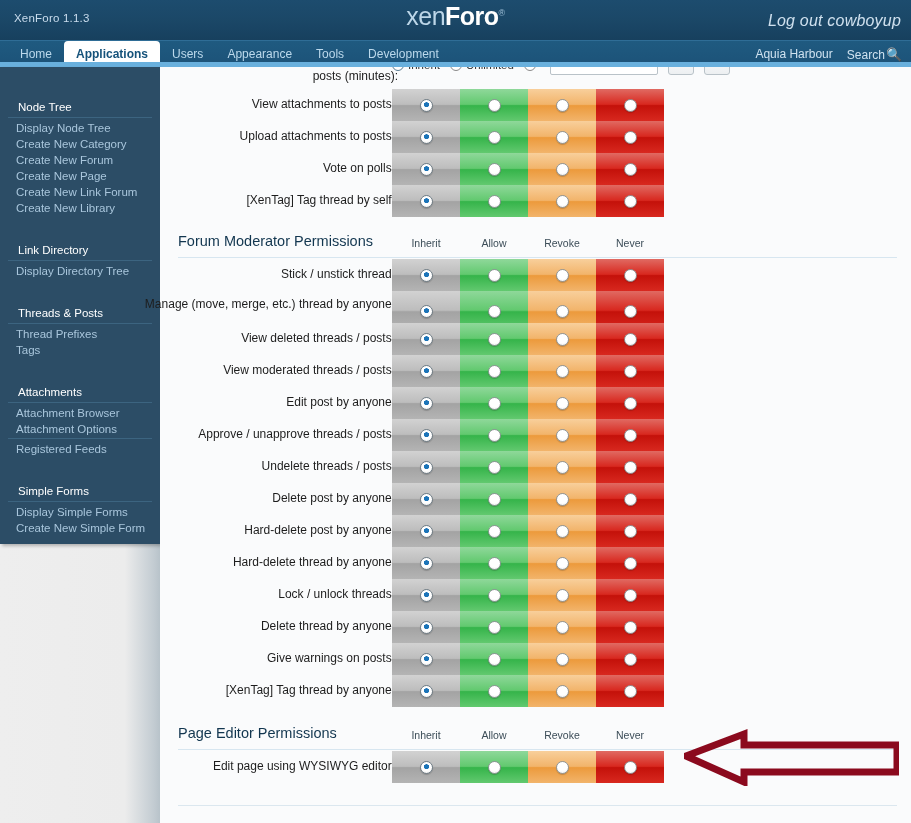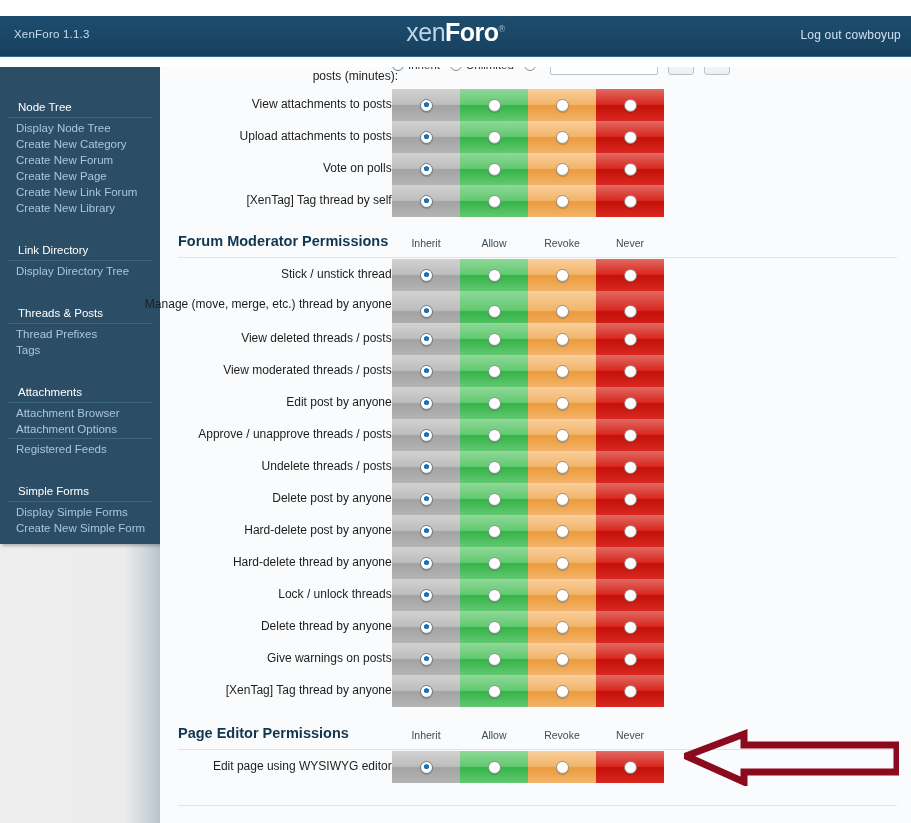--- a/index.html
+++ b/index.html
@@ -6,31 +6,31 @@
   html, body {
     width: 911px; height: 823px;
     font-family: "Liberation Sans", sans-serif;
     background: #ffffff;
     overflow: hidden;
   }
   #app { position: relative; width: 911px; height: 823px; overflow: hidden; }
 
   
   .masthead {
-    position: absolute; left: 0; top: 16px; width: 911px; height: 41px;
+    position: absolute; left: 0; top: 0; width: 911px; height: 41px;
     background: linear-gradient(to bottom, #1d4c6e 0%, #1b4868 45%, #17405e 100%);
     border-bottom: 1px solid #2f6d96;
   }
   .masthead .version {
     position: absolute; left: 14px; top: 12px;
     font-size: 11.5px; color: #c9dced; letter-spacing: .2px;
   }
   .masthead .logout {
     position: absolute; right: 10px; top: 12px;
-    font-size: 12px; color: #cfe0ee; letter-spacing: .2px;
+    font-size: 16px; color: #cfe0ee; letter-spacing: .2px; font-style: italic;
   }
   .masthead .logo {
     position: absolute; left: 50%; transform: translateX(-50%); top: 2px;
     font-size: 25px; font-weight: 300; letter-spacing: -0.5px;
     color: #ffffff; white-space: nowrap;
   }
   .masthead .logo .lo-a { color: #bcd6e8; font-weight: 400; }
   .masthead .logo .lo-b { color: #ffffff; font-weight: 700; }
   .masthead .logo .tm { font-size: 9px; vertical-align: super; color: #9fc0d8; }
 
@@ -116,21 +116,21 @@
     background: linear-gradient(to bottom,#fdfdfd,#eceff1); border-radius: 3px;
   }
 
   
   .section {
     position: absolute; left: 0; width: 751px;
   }
   .section-head { position: relative; height: 26px; }
   .section-title {
     position: absolute; left: 18px; top: 0;
-    font-size: 14.5px; color: #12364f; font-weight: bold; white-space: nowrap;
+    font-size: 14.5px; color: #12364f; font-weight: normal; white-space: nowrap;
   }
   .col-heads { position: absolute; left: 0; top: 4px; width: 751px; height: 16px; }
   .col-head {
     position: absolute; top: 0; width: 68px; text-align: center;
     font-size: 10.5px; color: #3c4d58; white-space: nowrap;
   }
   .section-rule {
     position: absolute; left: 18px; right: 14px; top: 24px; height: 1px;
     background: #d7e6f0;
   }
@@ -188,20 +188,37 @@
 <body>
 
 <div id="app">
 
   <div class="masthead">
     <div class="version">XenForo 1.1.3</div>
     <div class="logo"><span class="lo-a">xen</span><span class="lo-b">Foro</span><span class="tm">®</span></div>
     <div class="logout">Log out cowboyup</div>
   </div>
 
+  <div class="navbar">
+    <div class="navtabs">
+        <div class="navtab">Home</div>
+        <div class="navtab active">Applications</div>
+        <div class="navtab">Users</div>
+        <div class="navtab">Appearance</div>
+        <div class="navtab">Tools</div>
+        <div class="navtab">Development</div>
+      </div>
+    <div class="navright">
+      <div class="nr-item">Aquia Harbour</div>
+      <div class="nr-item">
+        <span>Search</span><span class="search-glyph">🔍</span>
+      </div>
+    </div>
+    <div class="navstrip"></div>
+  </div>
 
   <div class="sidebar">
     <div class="sidepanel" id="sidepanel">
         <div class="side-group-title">Node Tree</div>
         <div class="side-rule"></div>
         <div class="side-link">Display Node Tree</div>
         <div class="side-link">Create New Category</div>
         <div class="side-link">Create New Forum</div>
         <div class="side-link">Create New Page</div>
         <div class="side-link">Create New Link Forum</div>

